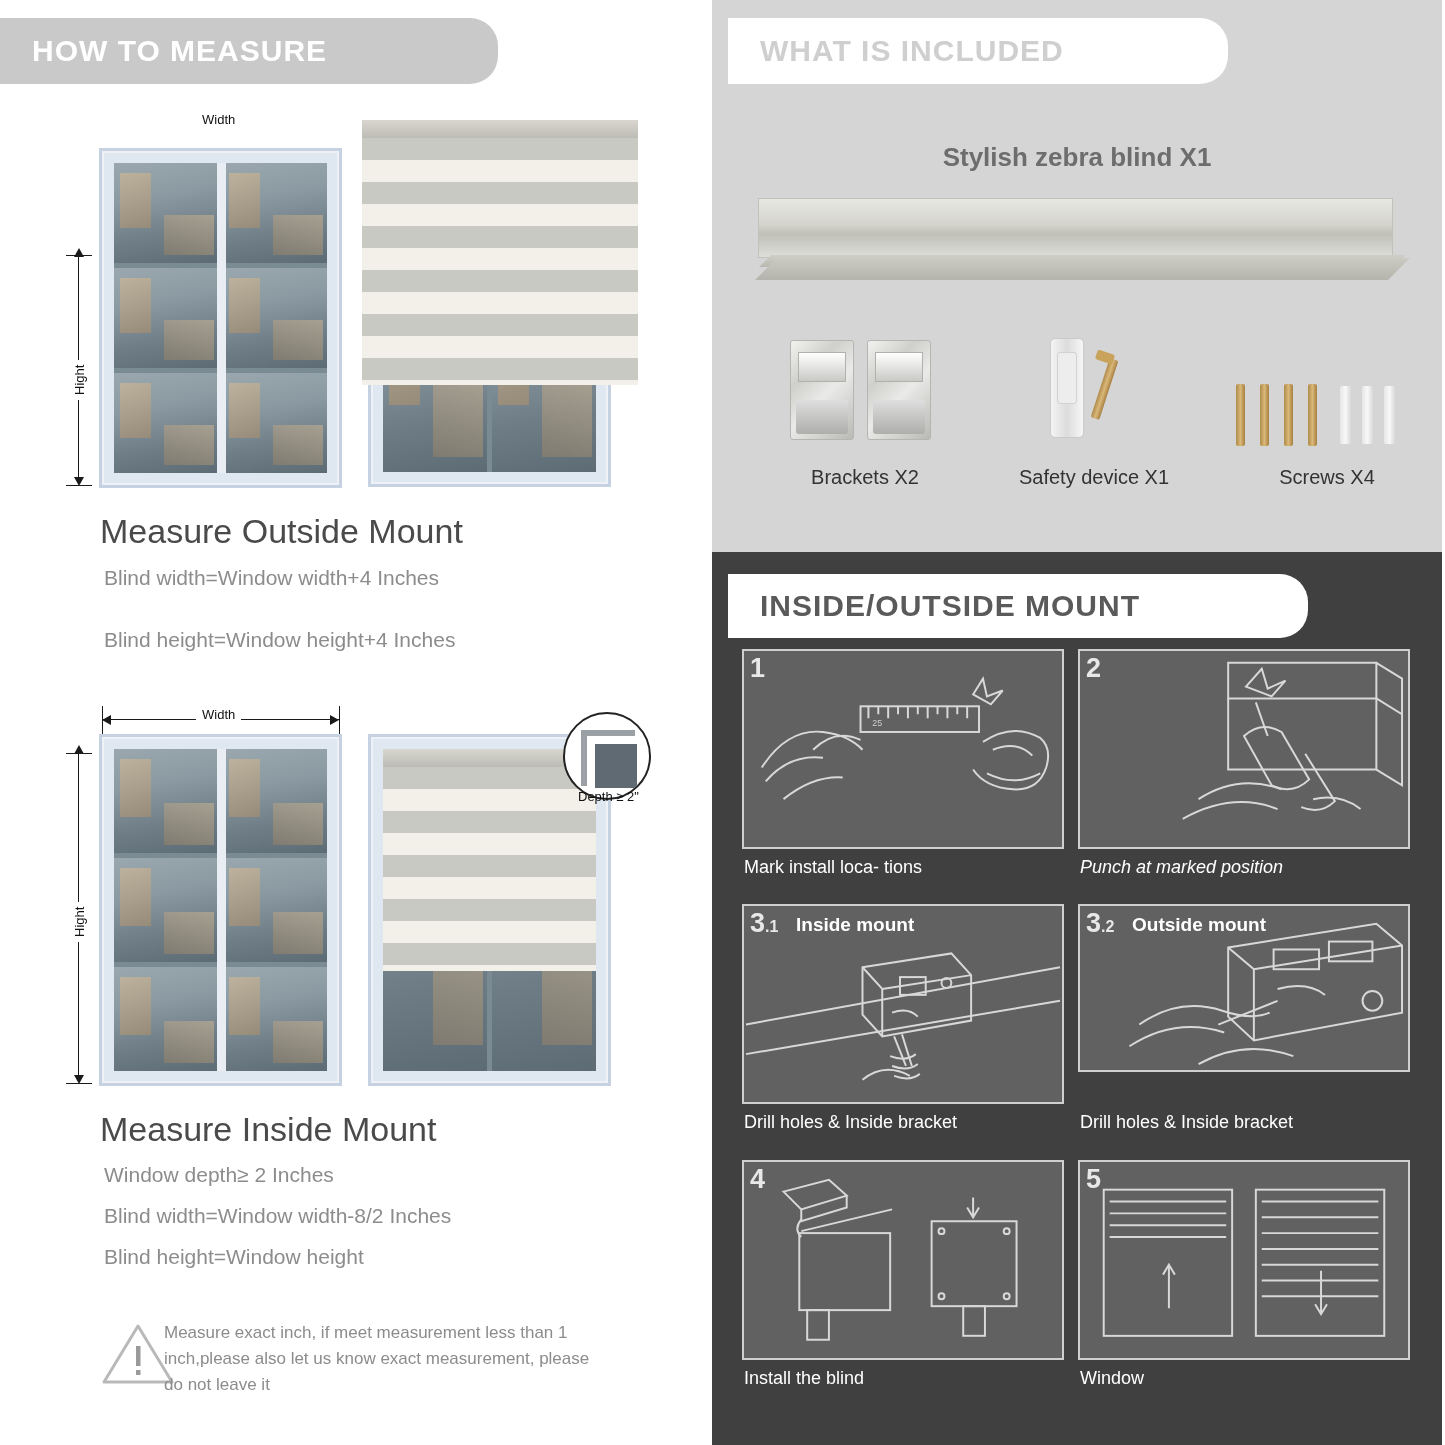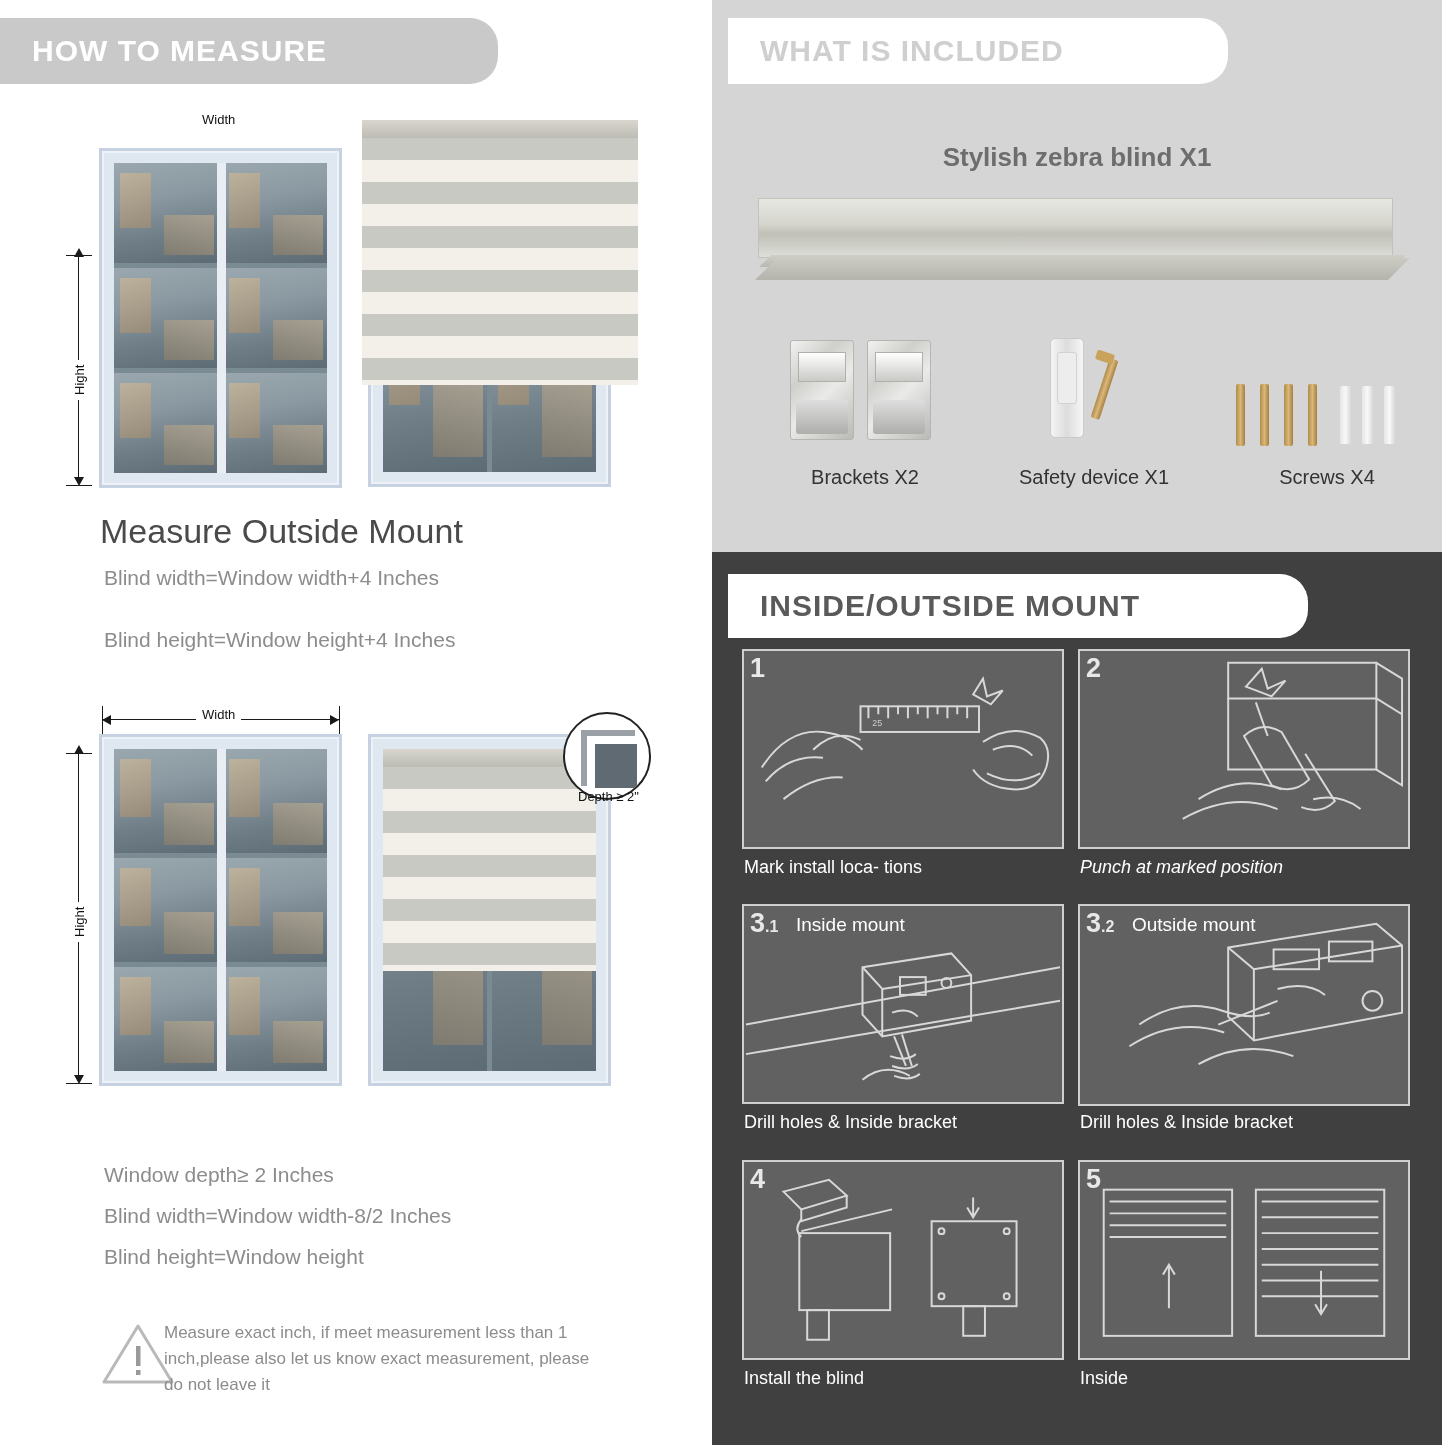--- a/index.html
+++ b/index.html
@@ -190,21 +190,21 @@
     background:#616161;
   }
   .step-num {
     position:absolute;
     left:6px; top:2px;
     font-size:27px; color:#e8e8e8; font-weight:bold;
   }
   .step-num small { font-size:16px; }
   .step-inline {
     position:absolute; top:8px; left:52px;
-    font-size:19px; color:#ffffff;
+    font-size:19px; color:#ffffff;font-weight:bold;
   }
   .step-cap {
     position:absolute;
     font-size:18px; color:#ffffff;
   }
   .sketch { position:absolute; inset:0; }
 </style>
 </head>
 <body>
 
@@ -297,20 +297,21 @@
         </div>
       </div>
 
       <div class="depth-circle" style="left:563px;top:15px;">
         <div style="position:absolute;left:16px;top:16px;width:54px;height:56px;border-left:6px solid #9aa0a6;border-top:6px solid #9aa0a6;"></div>
         <div style="position:absolute;left:30px;top:30px;width:42px;height:44px;background:#5f6a72;"></div>
       </div>
       <div class="dim-label" style="left:578px;top:92px;font-size:13px;">Depth ≥ 2"</div>
     </div>
 
+    <div class="heading" style="left:100px;top:1110px;">Measure Inside Mount</div>
     <div class="bullet" style="left:104px;top:1163px;">Window depth≥ 2 Inches</div>
     <div class="bullet" style="left:104px;top:1204px;">Blind width=Window width-8/2 Inches</div>
     <div class="bullet" style="left:104px;top:1245px;">Blind height=Window height</div>
 
     <div style="position:absolute;left:100px;top:1320px;width:76px;height:66px;">
       <svg width="76" height="66" viewBox="0 0 76 66">
         <polygon points="38,6 72,62 4,62" fill="none" stroke="#b9b9b9" stroke-width="3" stroke-linejoin="round"></polygon>
         <rect x="36" y="26" width="4.5" height="20" fill="#9a9a9a"></rect>
         <rect x="36" y="50" width="4.5" height="5" fill="#9a9a9a"></rect>
       </svg>
@@ -415,21 +416,21 @@
             <circle cx="205" cy="78" r="5"></circle>
             <path d="M150 108 q16-6 26 4"></path>
             <path d="M152 132 l12 30 M160 130 l10 32"></path>
             <path d="M148 152 q16 6 26-2 M150 162 q16 6 26-2 M152 172 q16 6 26-2"></path>
             <path d="M120 176 q22-18 48-4"></path>
           </g>
         </svg>
       </div>
       <div class="step-cap" style="left:32px;top:560px;">Drill holes &amp;  Inside bracket</div>
 
-      <div class="step-box" style="left:366px;top:352px;width:332px;height:202px;">
+      <div class="step-box" style="left:366px;top:352px;width:332px;height:168px;">
         <div class="step-num"><span>3</span><small>.2</small></div>
         <div class="step-inline">Outside mount</div>
         <svg class="sketch" viewBox="0 0 332 200">
           <g fill="none" stroke="#d8d8d8" stroke-width="2">
             <path d="M150 42 L300 18 L326 40 L326 108 L176 136 L150 112 Z"></path>
             <path d="M150 42 L176 64 L176 136"></path>
             <path d="M176 64 L326 40"></path>
             <rect x="196" y="44" width="46" height="20"></rect>
             <rect x="252" y="36" width="44" height="20"></rect>
             <path d="M60 120 q40-28 84-14 q30 10 48 2"></path>
@@ -471,16 +472,16 @@
           <g fill="none" stroke="#d8d8d8" stroke-width="2">
             <rect x="24" y="28" width="130" height="148"></rect>
             <rect x="178" y="28" width="130" height="148"></rect>
             <path d="M30 40 h118 M30 52 h118 M30 64 h118 M30 76 h118"></path>
             <path d="M184 40 h118 M184 56 h118 M184 72 h118 M184 88 h118 M184 104 h118 M184 120 h118 M184 136 h118"></path>
             <path d="M90 104 v44 M84 114 l6-10 l6 10"></path>
             <path d="M244 110 v44 M238 144 l6 10 l6-10"></path>
           </g>
         </svg>
       </div>
-      <div class="step-cap" style="left:368px;top:816px;">Inside</div>
+      <div class="step-cap" style="left:368px;top:816px;">Window</div>
     </div>
   </div>
 </div>
 
 </body></html>

